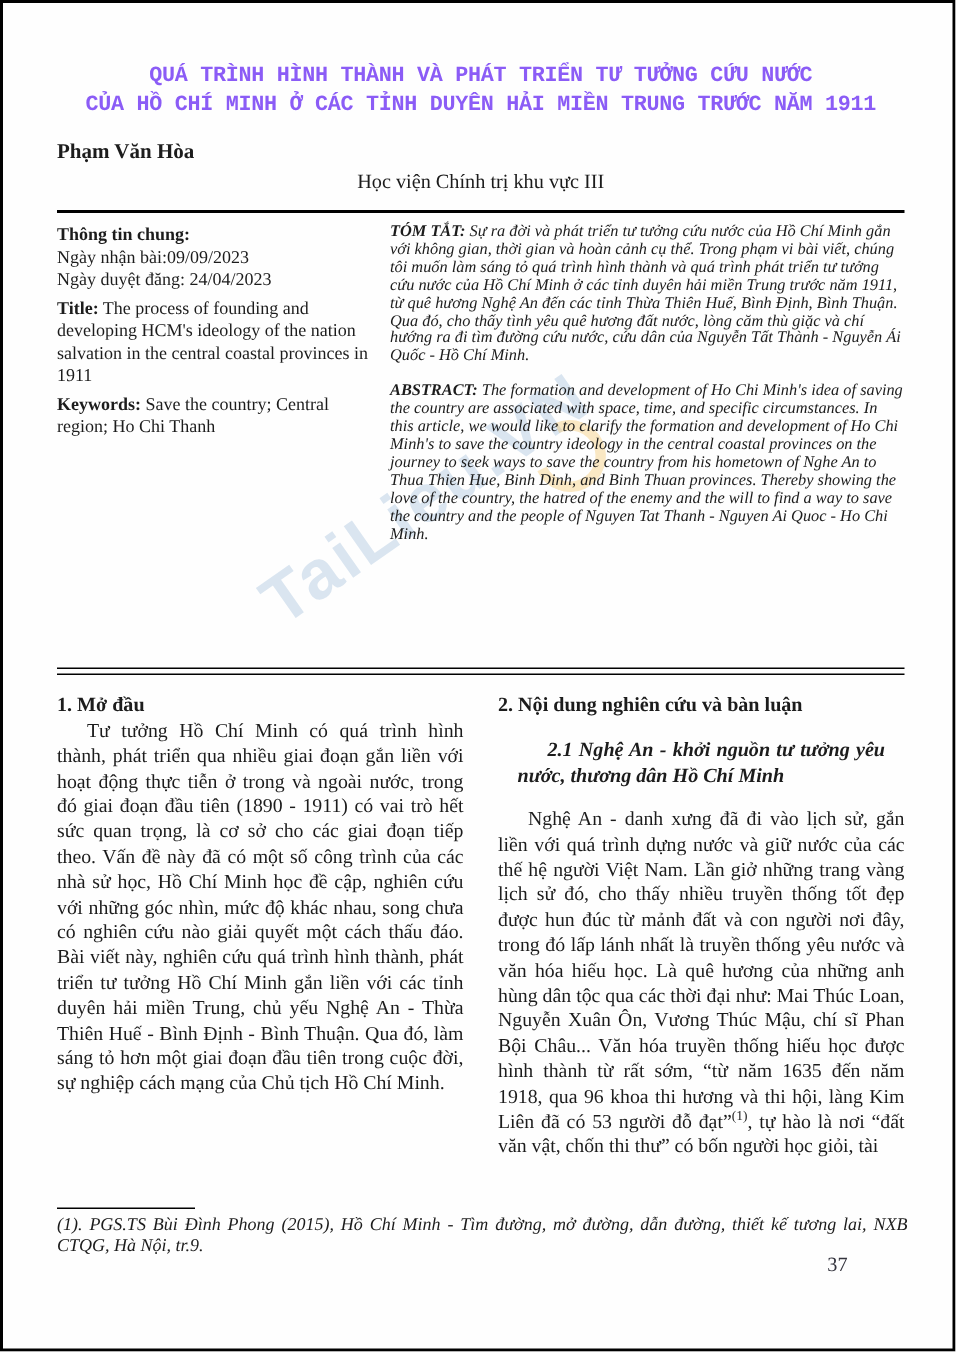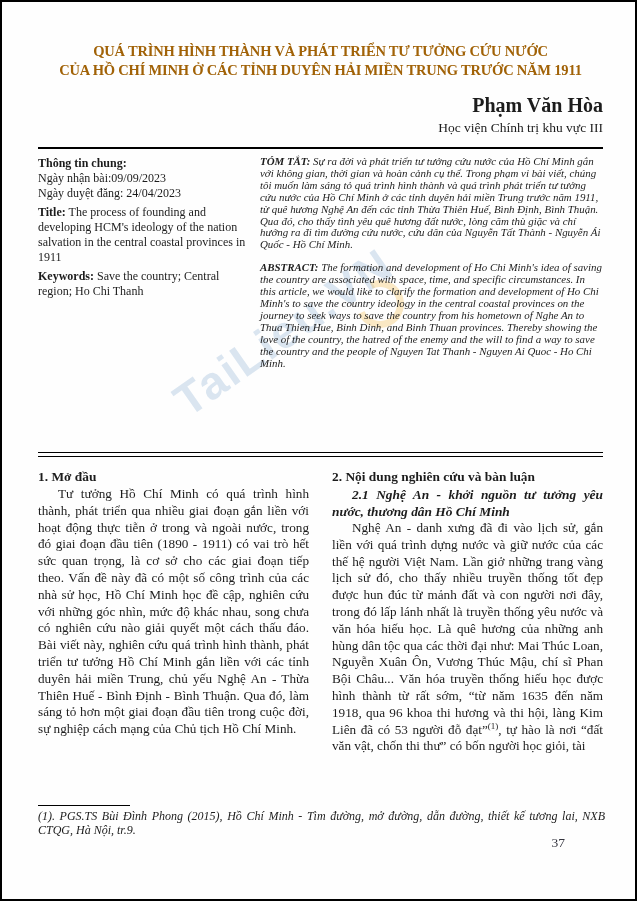--- a/index.html
+++ b/index.html
@@ -30,44 +30,44 @@
     border-radius:50%;
     transform:rotate(20deg);
     border-left-color:transparent;
     z-index:1;
   }
   .content{position:relative;z-index:2;padding:0 32px 0 36px;}
   
   .title{
     margin:40px 0 0 0;
     text-align:center;
-    font-family:Liberation Serif, serif;
+    font-family:Liberation Mono, monospace;
     font-size:14.5px;line-height:19px;
-    font-weight:bold;color:#a16207;
+    font-weight:bold;color:#8b5cf6;
     letter-spacing:-0.2px;
   }
-  .author{margin:14px 0 0 0;text-align:right;font-size:20px;font-weight:bold;}
-  .affiliation{margin:3px 0 0 0;text-align:right;font-size:13.5px;}
+  .author{margin:14px 0 0 0;text-align:left;font-size:14px;font-weight:bold;}
+  .affiliation{margin:3px 0 0 0;text-align:center;font-size:13.5px;}
   
   .rule-single{margin-top:11px;border-top:2px solid #000;}
   .rule-double{height:3px;border-top:1.5px solid #000;border-bottom:1.5px solid #000;}
   
   .meta{display:flex;gap:14px;padding:7px 0 6px 0;min-height:303px;box-sizing:border-box;}
   .meta-left{width:208px;flex:none;font-size:12px;line-height:15px;}
   .meta-left p{margin:0 0 0 0;}
   .meta-left .blk{margin-top:4px;}
   .meta-right{flex:1;font-style:italic;font-size:10.9px;line-height:11.9px;}
   .meta-right p{margin:0;}
   .meta-right .blk{margin-top:11px;}
   b.lbl{font-weight:bold;}
   
   .columns{display:flex;gap:23px;margin-top:7px;}
   .col{width:278px;flex:1;font-size:13.2px;line-height:16.8px;text-align:justify;}
   .col h3{margin:4px 0 1px 0;font-size:13.4px;line-height:17px;font-weight:bold;}
-  .col h4{margin:0;font-size:13.4px;line-height:17px;font-weight:bold;font-style:italic;text-indent:20px;}
+  .col h4{margin:13px;font-size:13.4px;line-height:17px;font-weight:bold;font-style:italic;text-indent:20px;}
   .col p{margin:0;text-indent:20px;}
   sup{font-size:9px;line-height:0;}
   
   .footnote{
     position:absolute;left:36px;right:30px;bottom:62px;z-index:2;
     font-style:italic;font-size:12px;line-height:13.5px;text-align:justify;
   }
   .footnote-rule{width:92px;border-top:1.5px solid #000;margin-bottom:4px;}
   
   .pageno{

